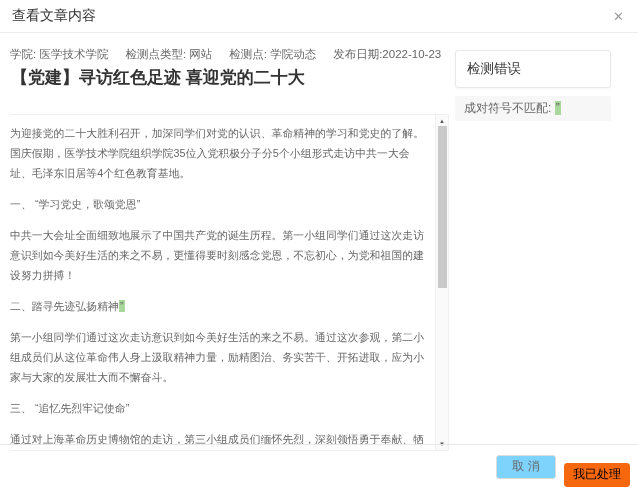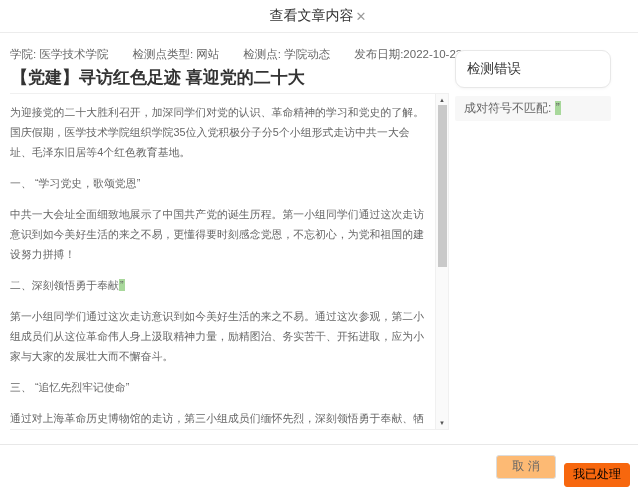--- a/index.html
+++ b/index.html
@@ -5,58 +5,58 @@
   html,body{margin:0;padding:0;background:#fff;}
   body{
     width:638px;height:488px;overflow:hidden;position:relative;
     font-family:"Liberation Sans","DejaVu Sans",sans-serif;
     -webkit-font-smoothing:antialiased;
   }
   :root{--accent:#f7670e;--hl:#a8d89b;}
 
   
   .hdr{position:absolute;top:0;left:0;right:0;height:33px;border-bottom:1px solid #ececec;
-       display:flex;align-items:center;justify-content:center;padding:0 12px;box-sizing:border-box;}
+       display:flex;align-items:center;justify-content:space-between;padding:0 12px;box-sizing:border-box;}
   .hdr-title{font-size:14px;color:#333;}
   .close{font-size:13px;color:#9b9b9b;cursor:pointer;line-height:1;padding:2px;}
 
   
-  .meta{position:absolute;top:47px;left:10px;display:flex;gap:24px;font-size:11.5px;color:#666;white-space:nowrap;}
+  .meta{position:absolute;top:47px;left:10px;display:flex;gap:17px;font-size:11.5px;color:#666;white-space:nowrap;}
 
   
   .art-title{position:absolute;top:66px;left:11px;font-size:17px;font-weight:bold;color:#333;}
 
   
-  .scrollwrap{position:absolute;top:93px;left:10px;width:439px;height:337px;box-sizing:border-box;
+  .scrollwrap{position:absolute;top:114px;left:10px;width:439px;height:337px;box-sizing:border-box;
       border-top:1px solid #f0f0f0;border-right:1px solid #f0f0f0;border-bottom:1px solid #f0f0f0;
       overflow:hidden;}
   .art-body{padding:8px 22px 0 0;font-size:10.8px;color:#666;line-height:20px;letter-spacing:0.1px;}
   .art-body p{margin:0 0 11px 0;}
   .hl{background:var(--hl);padding:0 1px;}
 
   
   .sbar{position:absolute;top:0;right:0;width:13px;height:100%;background:#fafafa;border-left:1px solid #f0f0f0;box-sizing:border-box;}
   .sbar .arr{position:absolute;left:0;width:100%;text-align:center;font-size:6px;color:#555;line-height:10px;}
   .sbar .arr.up{top:1px;}
   .sbar .arr.down{bottom:1px;}
   .sbar .thumb{position:absolute;left:2px;top:11px;width:9px;height:162px;background:#c9c9c9;}
 
   
   .panel{position:absolute;left:455px;top:50px;width:156px;}
-  .panel-box{box-sizing:border-box;border:1px solid #e8e8e8;border-radius:9px;background:#fff;
+  .panel-box{box-sizing:border-box;border:1px solid #e8e8e8;border-radius:3px;background:#fff;
       padding:9px 11px;font-size:13.5px;color:#333;box-shadow:0 1px 3px rgba(0,0,0,0.04);}
   .err-item{margin-top:8px;background:#f7f7f7;padding:4px 9px;font-size:12px;color:#666;border-radius:2px;}
 
   
   .ftr{position:absolute;left:0;right:0;top:444px;height:44px;border-top:1px solid #e8e8e8;
        box-sizing:border-box;display:flex;align-items:center;justify-content:flex-end;padding-right:8px;gap:8px;}
   .btn{box-sizing:border-box;height:24px;min-width:60px;border-radius:3px;font-size:12px;
        display:inline-flex;align-items:center;justify-content:center;cursor:pointer;
        font-family:"Liberation Sans","DejaVu Sans",sans-serif;padding:0 8px;}
-  .btn-cancel{background:#fdba74;border:1px solid #dcdcdc;color:#666;}
+  .btn-cancel{background:#7dd3fc;border:1px solid #dcdcdc;color:#666;}
   .btn-ok{background:var(--accent);border:1px solid var(--accent);color:#000000;margin-top:16px;}
 </style>
 </head>
 <body>
 
 <div class="dlg">
 
   <div class="hdr">
     <span class="hdr-title">查看文章内容</span>
     <span class="close">✕</span>
@@ -69,21 +69,21 @@
     <span>发布日期:2022-10-23</span>
   </div>
 
   <div class="art-title">【党建】寻访红色足迹 喜迎党的二十大</div>
 
   <div class="scrollwrap">
     <div class="art-body">
       <p>为迎接党的二十大胜利召开，加深同学们对党的认识、革命精神的学习和党史的了解。国庆假期，医学技术学院组织学院35位入党积极分子分5个小组形式走访中共一大会址、毛泽东旧居等4个红色教育基地。</p>
       <p>一、 “学习党史，歌颂党恩”</p>
       <p>中共一大会址全面细致地展示了中国共产党的诞生历程。第一小组同学们通过这次走访意识到如今美好生活的来之不易，更懂得要时刻感念党恩，不忘初心，为党和祖国的建设努力拼搏！</p>
-      <p><span>二、深刻领悟勇于奉献</span><span class="hl">”</span></p>
+      <p><span>二、踏寻先迹弘扬精神</span><span class="hl">”</span></p>
       <p>第一小组同学们通过这次走访意识到如今美好生活的来之不易。通过这次参观，第二小组成员们从这位革命伟人身上汲取精神力量，励精图治、务实苦干、开拓进取，应为小家与大家的发展壮大而不懈奋斗。</p>
       <p>三、 “追忆先烈牢记使命”</p>
       <p>通过对上海革命历史博物馆的走访，第三小组成员们缅怀先烈，深刻领悟勇于奉献、牺牲小我、不怕困难等红色精神，也时刻牢记着自己的历史使命和重担。</p>
     </div>
     <div class="sbar">
       <div class="arr up">▲</div>
       <div class="thumb"></div>
       <div class="arr down">▼</div>
     </div>
   </div>

